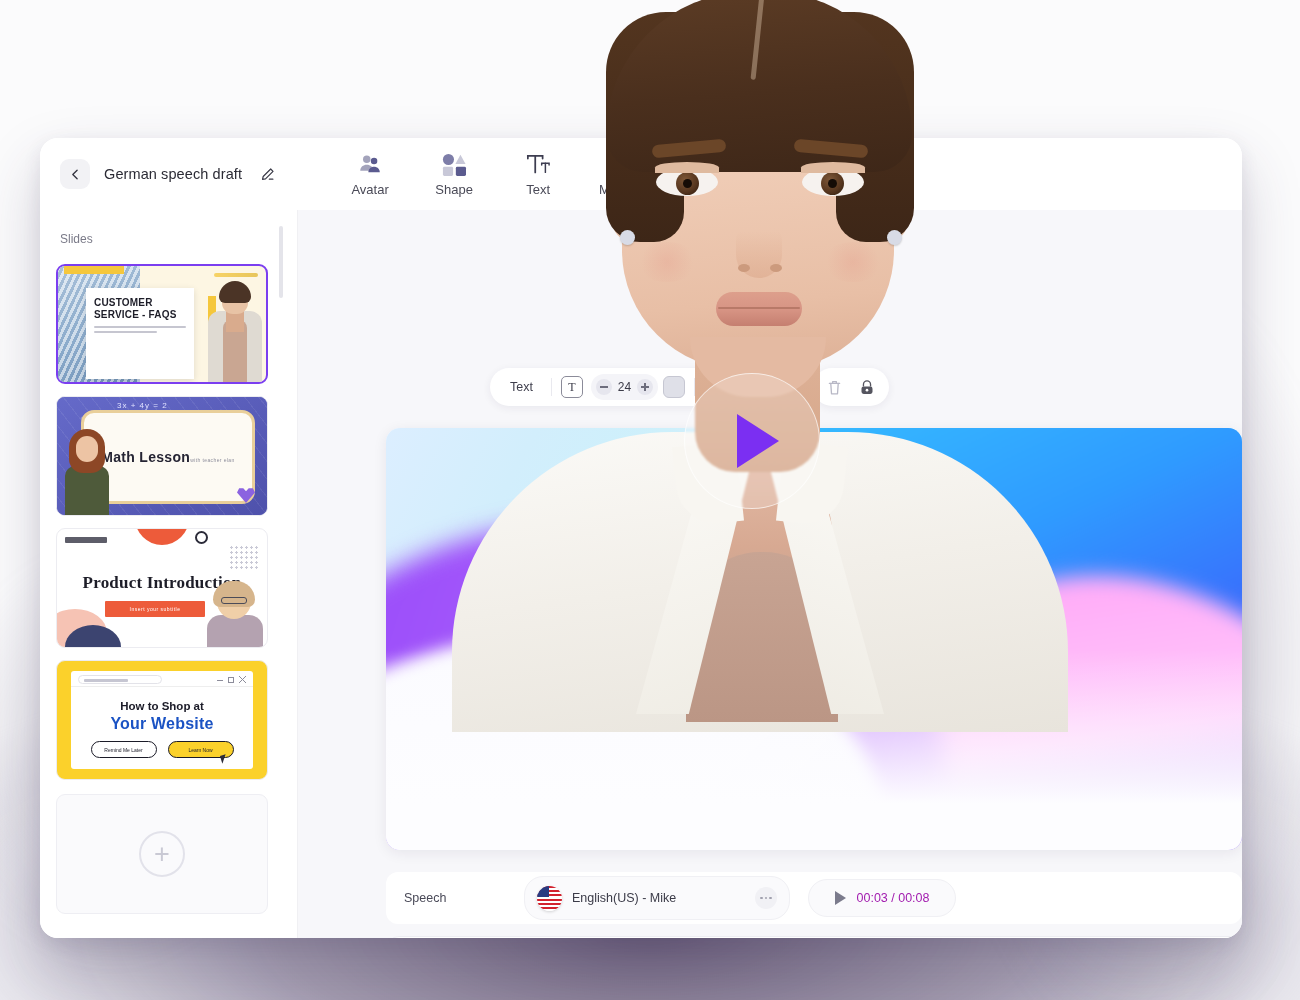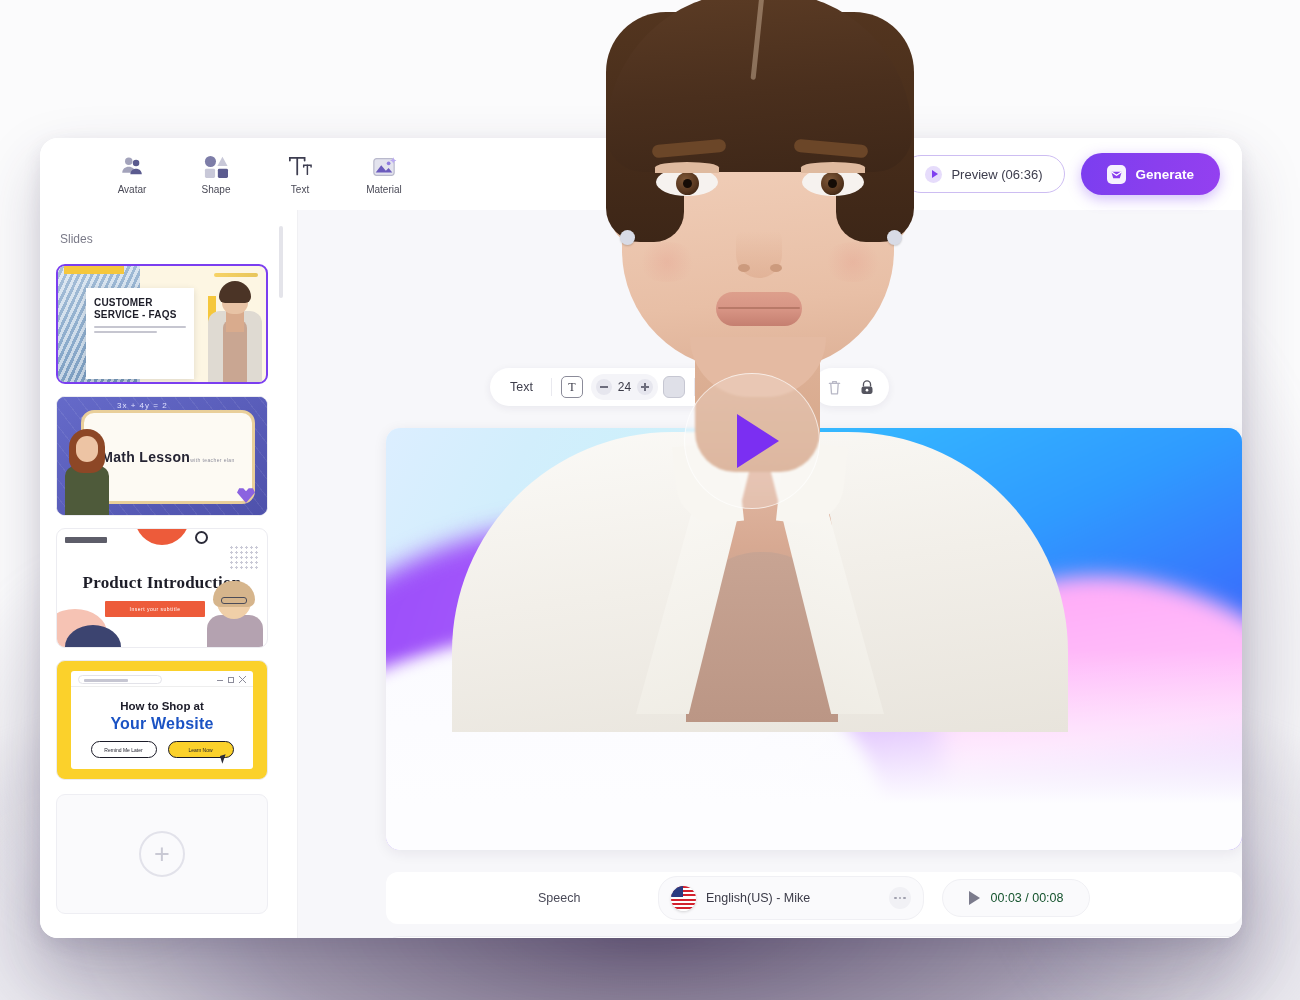--- a/index.html
+++ b/index.html
@@ -75,21 +75,21 @@
     width: 22px; height: 22px; background: none; border: none; cursor: pointer;
     display: flex; align-items: center; justify-content: center;
   }
 
   .hdr-tools { display: flex; align-items: center; gap: 32px; margin-left: 66px; }
   .tool-item {
     display: flex; flex-direction: column; align-items: center; gap: 4px;
     cursor: pointer; width: 52px;
   }
   .tool-glyph { height: 26px; display: flex; align-items: center; justify-content: center; }
-  .tool-label { font-size: 10px; color: #4a4a57; }
+  .tool-label { font-size: 13px; color: #4a4a57; }
 
   .hdr-right {
     position: absolute; right: 22px; top: 50%;
     transform: translateY(-50%);
     display: flex; align-items: center; gap: 16px;
   }
   #preview-button {
     height: 38px; padding: 0 22px; border-radius: 19px;
     background: #fff; border: 1.3px solid #cdbdf2;
     display: flex; align-items: center; gap: 9px;
@@ -511,21 +511,20 @@
     border-bottom: 27px solid transparent;
   }
 
   
   #speech-bar {
     position: absolute; left: 88px; top: 662px;
     width: 856px; height: 52px;
     background: #fff; border-radius: 12px;
     display: flex; align-items: center; padding: 0 18px;
     z-index: 7;
-    justify-content: center;
   }
   #speech-label { font-size: 12.5px; color: #4a4a58; width: 120px; }
   #voice-select {
     height: 44px; width: 266px; border-radius: 19px; background: #fafafc;
     border: 1px solid #f0f0f4;
     display: flex; align-items: center; padding: 0 12px; gap: 10px;
     cursor: pointer;
   }
   #flag-icon {
     width: 25px; height: 25px; border-radius: 50%; overflow: hidden;
@@ -547,21 +546,21 @@
     display: flex; align-items: center; padding: 0 12px;
   }
   #speed-label { font-size: 12.5px; color: #4a4a58; flex: 1; }
   #speed-val { font-size: 12.5px; color: #3b3b48; margin: 0 7px; }
   #time-box {
     height: 38px; width: 148px; border-radius: 19px; background: #fafafc;
     border: 1px solid #f0f0f4; margin-left: 18px;
     display: flex; align-items: center; justify-content: center; gap: 11px;
   }
   #time-play { width:0; height:0; border-left:11px solid #7b7b8c; border-top:7px solid transparent; border-bottom:7px solid transparent; }
-  #time-text { font-size: 12.5px; color: #14532d; }
+  #time-text { font-size: 12.5px; color: #a21caf; }
 
   
   #script-box {
     position: absolute; left: 88px; top: 726px;
     width: 856px; height: 134px;
     background: #fff; border: 1.3px solid #ededf2;
     border-radius: 13px;
     padding: 24px 30px;
     z-index: 7;
   }
@@ -571,20 +570,34 @@
 
 <div id="page">
 
   <div id="bg-glow-bottom"></div>
   <div id="bg-glow-right"></div>
   <div id="bg-glow-left"></div>
 
   <div id="app-window">
 
     <div id="app-header">
+      <div class="hdr-left">
+        <button id="back-button">
+          <svg viewBox="0 0 24 24">
+            <path d="M15 4 L7 12 L15 20" fill="none" stroke="#33333f" stroke-width="2.4" stroke-linecap="round" stroke-linejoin="round"></path>
+          </svg>
+        </button>
+        <div id="doc-title">German speech draft</div>
+        <button id="edit-title-button">
+          <svg width="17" height="17" viewBox="0 0 24 24">
+            <path d="M16.5 4.2 L19.8 7.5 L9.2 18.1 L5 19 L5.9 14.8 Z" fill="none" stroke="#3b3b48" stroke-width="1.7" stroke-linejoin="round"></path>
+            <path d="M14.6 18.6 L19.6 18.6" stroke="#3b3b48" stroke-width="1.7" stroke-linecap="round"></path>
+          </svg>
+        </button>
+      </div>
 
       <div class="hdr-tools">
         <div class="tool-item">
           <div class="tool-glyph">
             <svg width="26" height="22" viewBox="0 0 32 26">
               <circle cx="12" cy="6" r="4.6" fill="#a3a3bb"></circle>
               <path d="M4 20c0-4.6 3.6-7.4 8-7.4s8 2.8 8 7.4z" fill="#a3a3bb"></path>
               <circle cx="21" cy="8" r="4" fill="#5b5b8f"></circle>
               <path d="M14 22c0-4.2 3.2-6.8 7-6.8s7 2.6 7 6.8z" fill="#5b5b8f"></path>
             </svg>
@@ -622,37 +635,20 @@
               <rect x="3" y="4" width="22" height="18" rx="3" fill="#e3e3ee" stroke="#b9b9cc" stroke-width="1.3"></rect>
               <path d="M5 19 L11 11 L16 17 L19 14 L23 19 Z" fill="#6b5bbd"></path>
               <circle cx="19" cy="9" r="2" fill="#8f7ce0"></circle>
               <path d="M24 2.5 L25 5 L27.5 6 L25 7 L24 9.5 L23 7 L20.5 6 L23 5 Z" fill="#b9a9f2"></path>
             </svg>
           </div>
           <div class="tool-label">Material</div>
         </div>
       </div>
 
-      <div class="hdr-right">
-        <button id="preview-button">
-          <span id="preview-icon">
-              <i></i>
-            </span>
-          <span>Preview (06:36)</span>
-        </button>
-        <button id="generate-button">
-          <span id="generate-icon">
-            <svg width="13" height="13" viewBox="0 0 16 16">
-              <path d="M1.5 4.5 L14.5 4.5 L12 12.5 L4 12.5 Z" fill="#8a3fee"></path>
-              <path d="M1.5 4.5 L8 9 L14.5 4.5" fill="none" stroke="#fff" stroke-width="1.5"></path>
-            </svg>
-          </span>
-          <span>Generate</span>
-        </button>
-      </div>
     </div>
 
     <div id="slides-panel">
       <div id="slides-label">Slides</div>
       <div id="slides-scroll">
         <div id="slides-track">
 
           <div class="slide-thumb t1 selected">
             <div class="t1-photo"></div>
             <div class="t1-topbar"></div>

